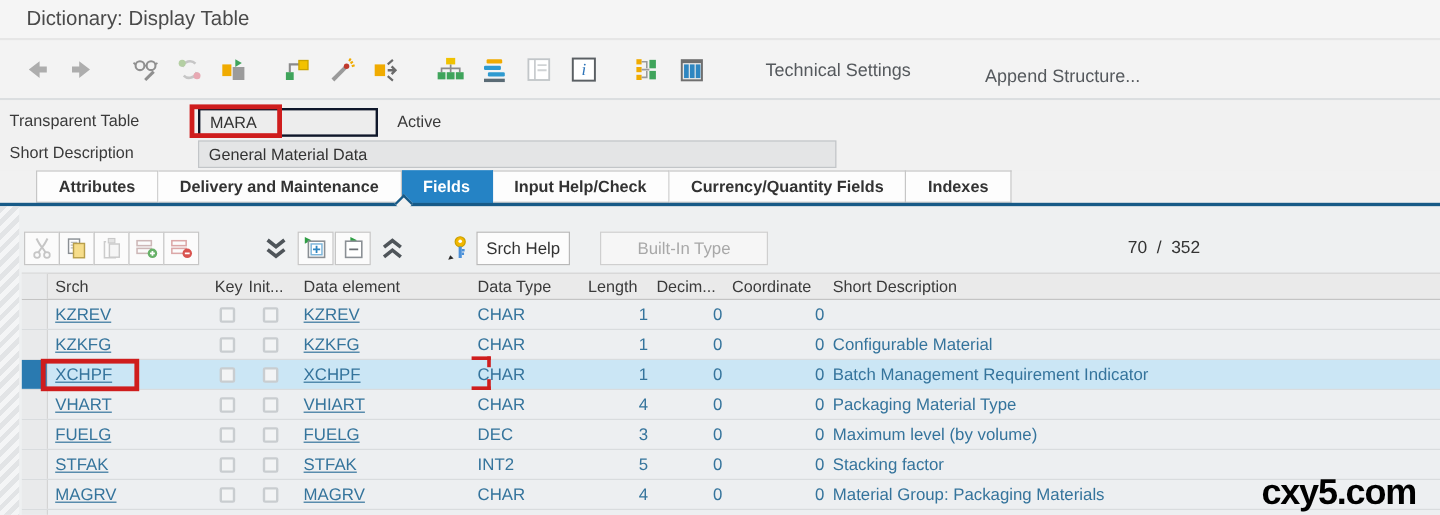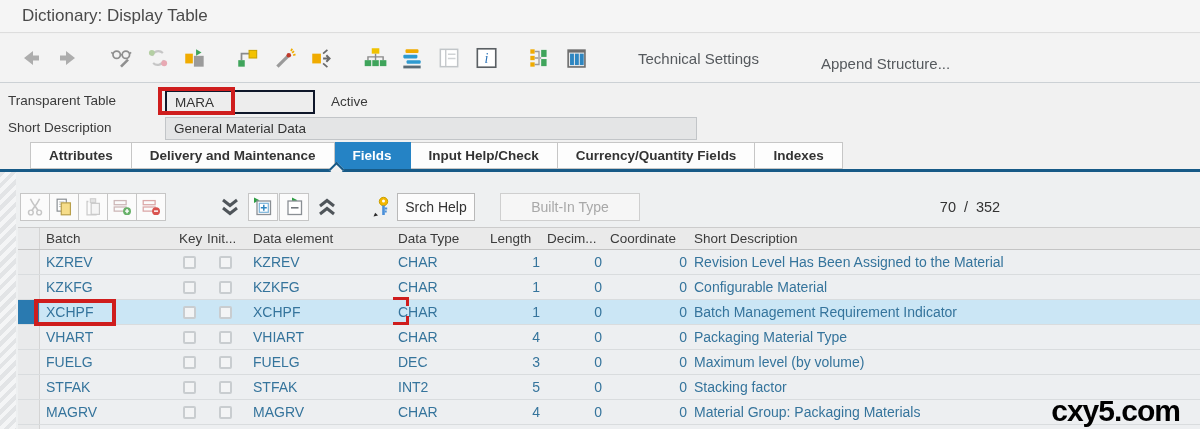--- a/index.html
+++ b/index.html
@@ -71,21 +71,21 @@
   .c-dt    { width:90px; padding-left:6px; }
   .c-len   { width:58px; text-align:right; }
   .c-dec   { width:62px; text-align:right; }
   .c-coord { width:85px; text-align:right; }
   .c-desc  { flex:1; padding-left:7px; overflow:hidden; white-space:nowrap; }
   .g-header .c-key { justify-content:flex-start; padding-left:4px; }
   .g-header .c-init { justify-content:flex-start; padding-left:4px; }
   .g-header .c-len { text-align:left; padding-left:8px; }
   .g-header .c-dec { text-align:left; padding-left:7px; }
   .g-header .c-coord { text-align:left; padding-left:8px; }
-  .g-link { cursor:pointer; }
+  .g-link { text-decoration:underline; cursor:pointer; }
   .cbx { width:13px; height:13px; border:2px solid #c9cdd0; background:#f3f4f5; border-radius:2px; margin-top:1px; }
 
   
   .anno { border:4px solid #cf1d1d; background:transparent; }
   .anno-mara { left:158px; top:87px; width:77px; height:28px; }
   .anno-xchpf { left:34px; top:299px; width:82px; height:27px; }
   .corner-tr { left:393px; top:297px; width:16px; height:9px; border-top:3px solid #cf1d1d; border-right:3px solid #cf1d1d; }
   .corner-br { left:393px; top:316px; width:16px; height:9px; border-bottom:3px solid #cf1d1d; border-right:3px solid #cf1d1d; }
 
   
@@ -316,21 +316,21 @@
 </span>
 <span class="txt-btn" style="left:397px; width:78px;">Srch Help</span>
 <span class="txt-btn disabled" style="left:500px; width:140px;">Built-In Type</span>
 <div class="pos-ind">
   <span>70</span><span>/</span><span>352</span>
 </div>
 
 <div class="abs grid">
   <div class="g-header">
     <span class="c-sel"></span>
-    <span class="c-field">Batch</span>
+    <span class="c-field">Srch</span>
     <span class="c-key">Key</span>
     <span class="c-init">Init...</span>
     <span class="c-de">Data element</span>
     <span class="c-dt">Data Type</span>
     <span class="c-len">Length</span>
     <span class="c-dec">Decim...</span>
     <span class="c-coord">Coordinate</span>
     <span class="c-desc">Short Description</span>
   </div>
   <div>
@@ -341,21 +341,20 @@
           <span class="cbx"></span>
         </span>
     <span class="c-init">
           <span class="cbx"></span>
         </span>
     <span class="c-de g-link">KZREV</span>
     <span class="c-dt">CHAR</span>
     <span class="c-len">1</span>
     <span class="c-dec">0</span>
     <span class="c-coord">0</span>
-    <span class="c-desc">Revision Level Has Been Assigned to the Material</span>
   </div>
       <div class="g-row">
     <span class="c-sel"></span>
     <span class="c-field g-link">KZKFG</span>
     <span class="c-key">
           <span class="cbx"></span>
         </span>
     <span class="c-init">
           <span class="cbx"></span>
         </span>

